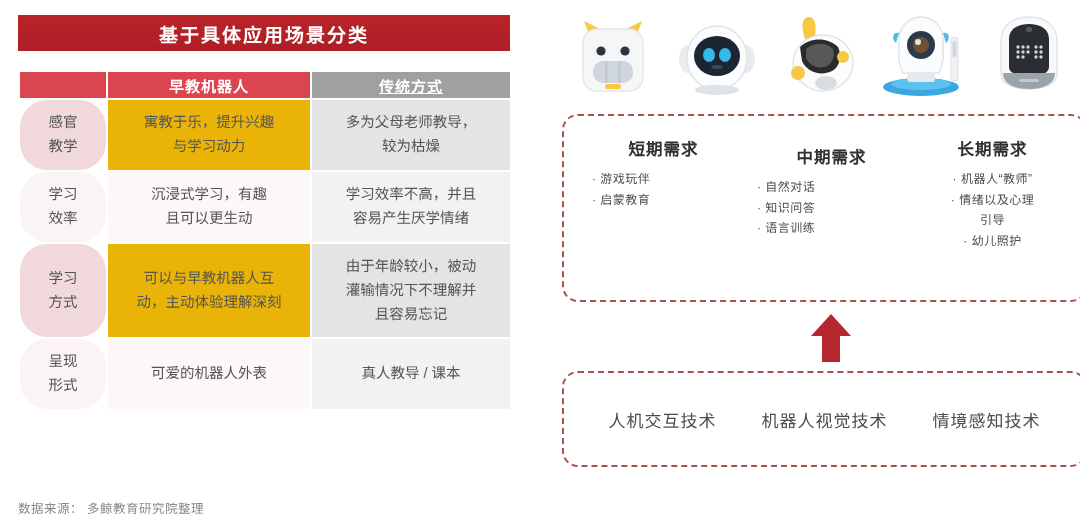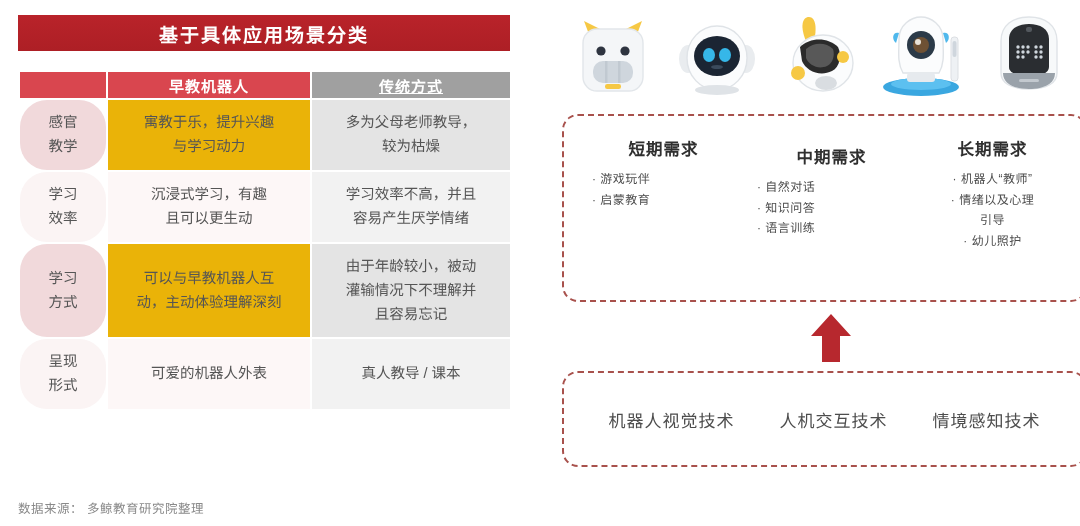--- a/index.html
+++ b/index.html
@@ -382,19 +382,19 @@
     </div>
 
     <div class="up-arrow">
       <svg width="42" height="48" viewBox="0 0 42 48">
         <path d="M21 0 L41 22 L30 22 L30 48 L12 48 L12 22 L1 22 Z" fill="#b7282e"></path>
       </svg>
     </div>
 
     <div class="dash-box tech-box"></div>
     <div class="tech-row">
+      <div class="tech-item">人机交互技术</div>
       <div class="tech-item">机器人视觉技术</div>
-      <div class="tech-item">人机交互技术</div>
       <div class="tech-item">情境感知技术</div>
     </div>
 
   </div>
 </div>
 
 </body></html>

